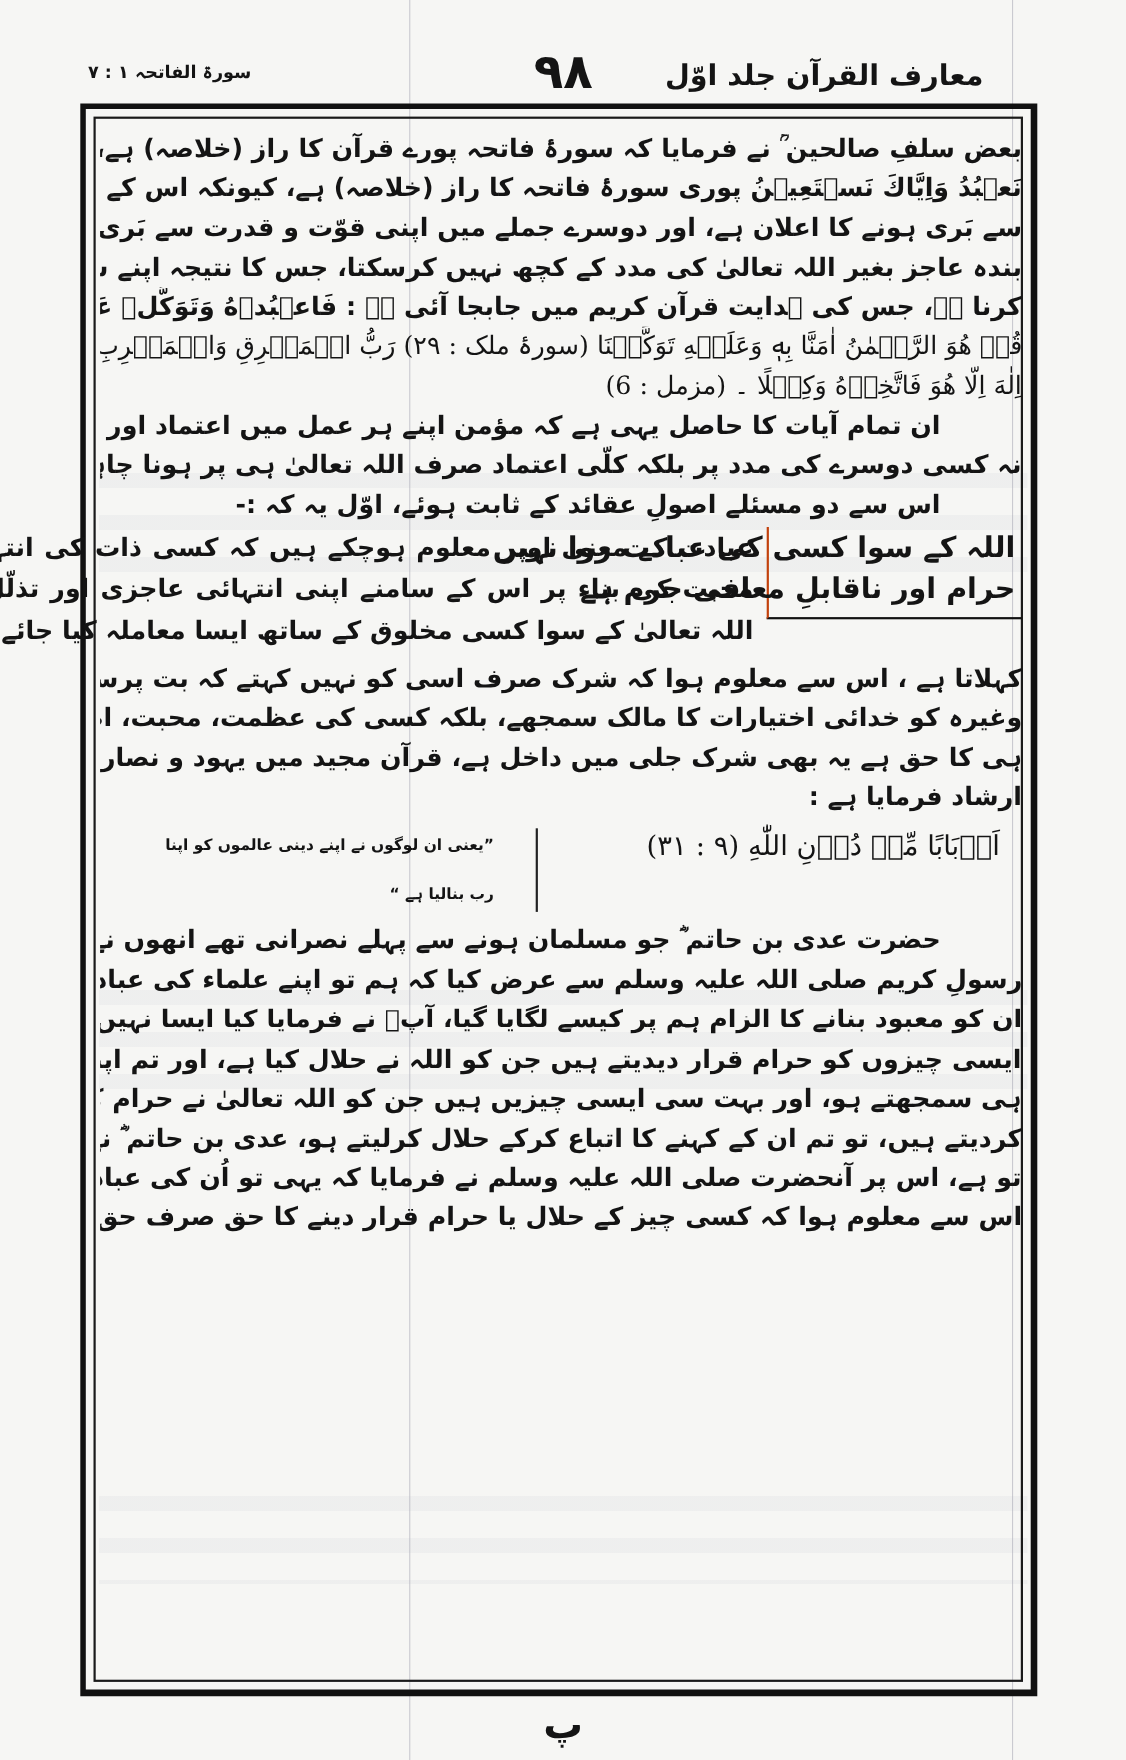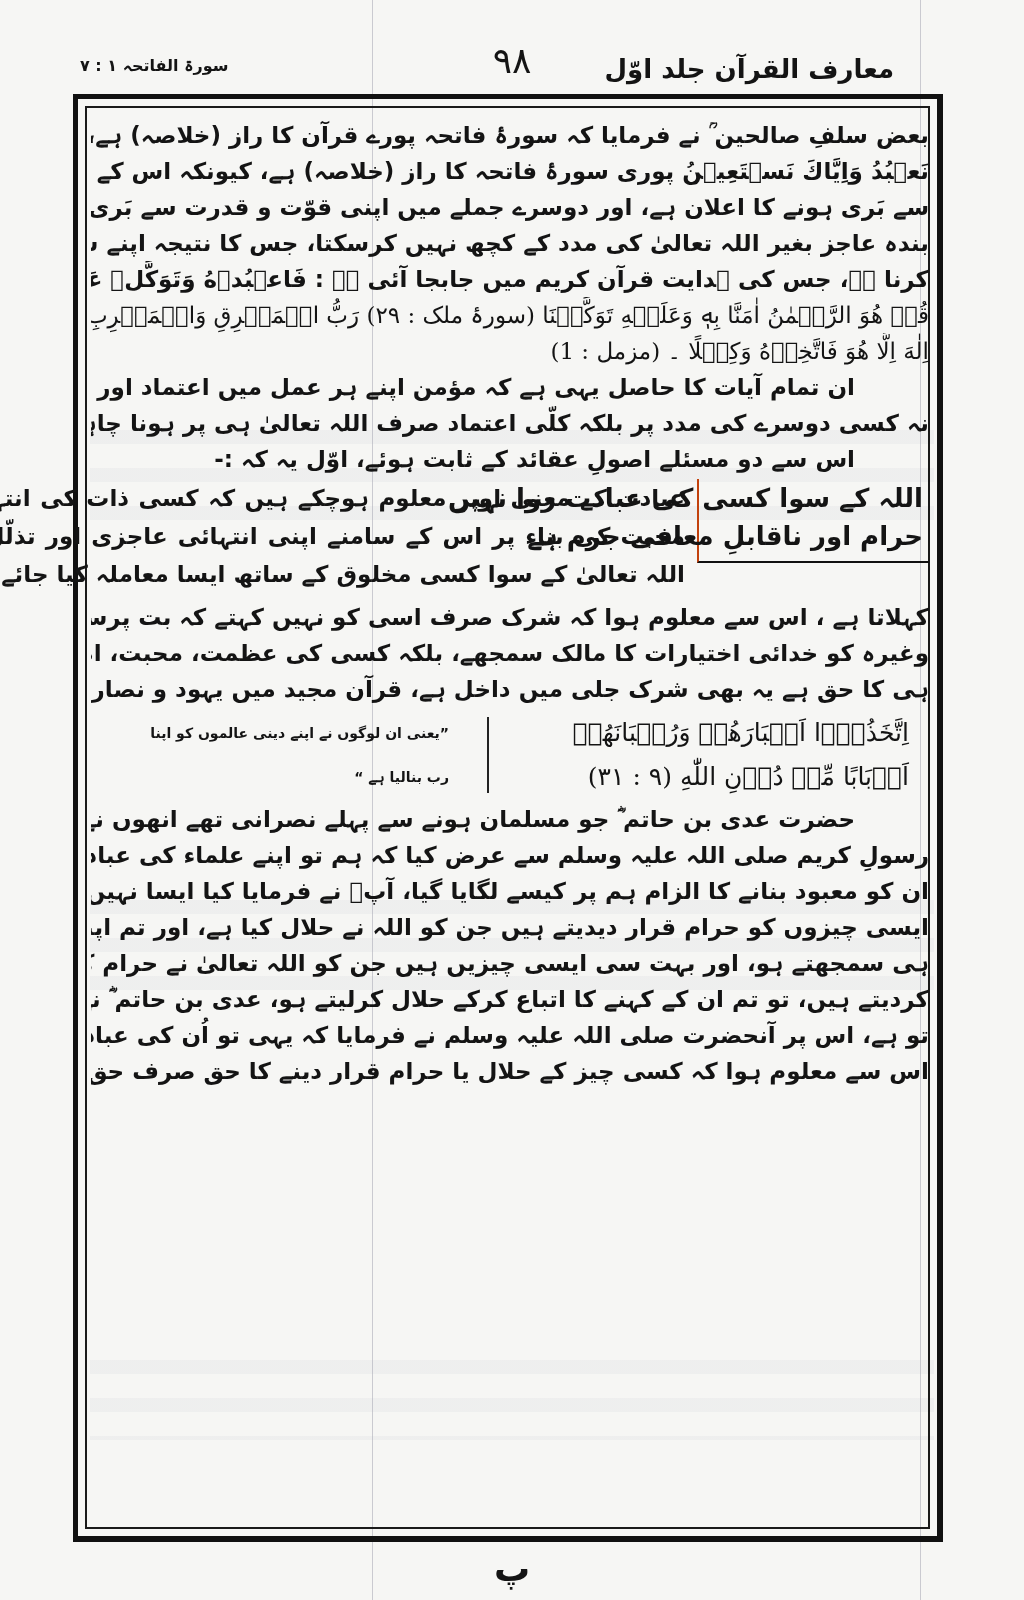--- a/index.html
+++ b/index.html
@@ -44,22 +44,22 @@
       right: 60px;
       top: 14px;
       font-size: 26px;
       font-weight: bold;
     }
     .header-page-number {
       position: absolute;
       left: 50%;
       transform: translateX(-50%);
       top: 0;
-      font-size: 36px;
-      font-weight: normal;
+      font-size: 44px;
+      font-weight: bold;
       letter-spacing: 2px;
     }
     .header-surah {
       position: absolute;
       left: 10px;
       top: 16px;
       font-size: 16px;
       font-weight: bold;
     }
 
@@ -208,21 +208,21 @@
 
 <div class="content">
 
   <div>
     <div class="line">بعض سلفِ صالحین ؒ نے فرمایا کہ سورۂ فاتحہ پورے قرآن کا راز (خلاصہ) ہے، اور آیت اِیَّاكَ</div>
     <div class="line">نَعۡبُدُ وَاِیَّاكَ نَسۡتَعِیۡنُ پوری سورۂ فاتحہ کا راز (خلاصہ) ہے، کیونکہ اس کے پہلے جملے میں شرک</div>
     <div class="line">سے بَری ہونے کا اعلان ہے، اور دوسرے جملے میں اپنی قوّت و قدرت سے بَری ہونے کا اظہار ہے کہ</div>
     <div class="line">بندہ عاجز بغیر اللہ تعالیٰ کی مدد کے کچھ نہیں کرسکتا، جس کا نتیجہ اپنے سب کاموں کو اللہ تعالیٰ کے سپرد</div>
     <div class="line">کرنا ہے، جس کی ہدایت قرآن کریم میں جابجا آئی ہے : فَاعۡبُدۡهُ وَتَوَكَّلۡ عَلَیۡهِ (ھود : ۱۲۳)</div>
     <div class="line arabic">قُلۡ ھُوَ الرَّحۡمٰنُ اٰمَنَّا بِهٖ وَعَلَیۡهِ تَوَكَّلۡنَا (سورۂ ملک : ۲۹) رَبُّ الۡمَشۡرِقِ وَالۡمَغۡرِبِ لَآ</div>
-    <div class="line arabic last">اِلٰهَ اِلَّا ھُوَ فَاتَّخِذۡهُ وَكِیۡلًا ۔ (مزمل : 1)</div>
+    <div class="line arabic last">اِلٰهَ اِلَّا ھُوَ فَاتَّخِذۡهُ وَكِیۡلًا ۔ (مزمل : 6)</div>
   </div>
 
   <div>
     <div class="line indent">ان تمام آیات کا حاصل یہی ہے کہ مؤمن اپنے ہر عمل میں اعتماد اور بھروسہ نہ اپنی قابلیت پر کرے</div>
     <div class="line">نہ کسی دوسرے کی مدد پر بلکہ کلّی اعتماد صرف اللہ تعالیٰ ہی پر ہونا چاہئے، وہی کارسازِ مطلق ہے ۔</div>
   </div>
 
   <div>
     <div class="line indent last">اس سے دو مسئلے اصولِ عقائد کے ثابت ہوئے، اوّل یہ کہ :-</div>
   </div>
@@ -238,25 +238,25 @@
       <div class="line">اللہ تعالیٰ کے سوا کسی مخلوق کے ساتھ ایسا معاملہ کیا جائے، تو یہی شرک</div>
     </div>
   </div>
 
   <div class="spacer-small"></div>
 
   <div>
     <div class="line">کہلاتا ہے ، اس سے معلوم ہوا کہ شرک صرف اسی کو نہیں کہتے کہ بت پرستوں کی طرح کسی پتھر کی مورتی</div>
     <div class="line">وغیرہ کو خدائی اختیارات کا مالک سمجھے، بلکہ کسی کی عظمت، محبت، اطاعت کو وہ درجہ دینا جو اللہ تعالیٰ</div>
     <div class="line">ہی کا حق ہے یہ بھی شرک جلی میں داخل ہے، قرآن مجید میں یہود و نصاریٰ کے شرک کا بیان کرتے ہوئے</div>
+    <div class="line last">ارشاد فرمایا ہے :</div>
   </div>
 
   <div class="verse-block">
     <div class="verse">
-      <div>اِتَّخَذُوۡۤا اَحۡبَارَھُمۡ وَرُھۡبَانَهُمۡ</div>
       <div>اَرۡبَابًا مِّنۡ دُوۡنِ اللّٰهِ (۹ : ۳۱)</div>
     </div>
     <div class="verse-divider"></div>
     <div class="translation">
       <div>”یعنی ان لوگوں نے اپنے دینی عالموں کو اپنا</div>
       <div>رب بنالیا ہے “</div>
     </div>
   </div>
 
   <div>

